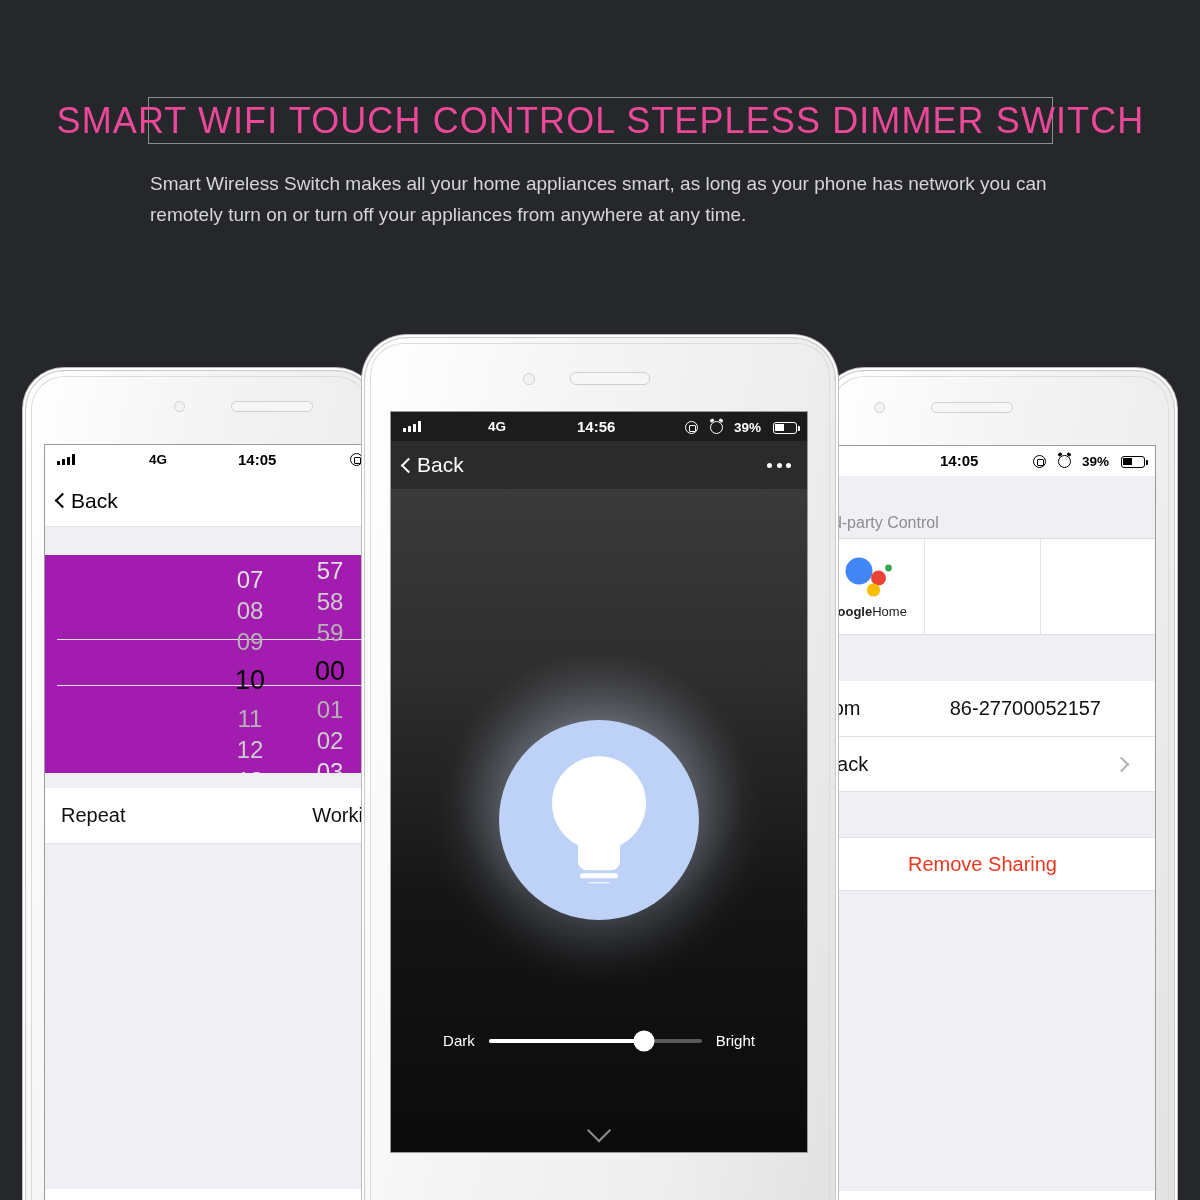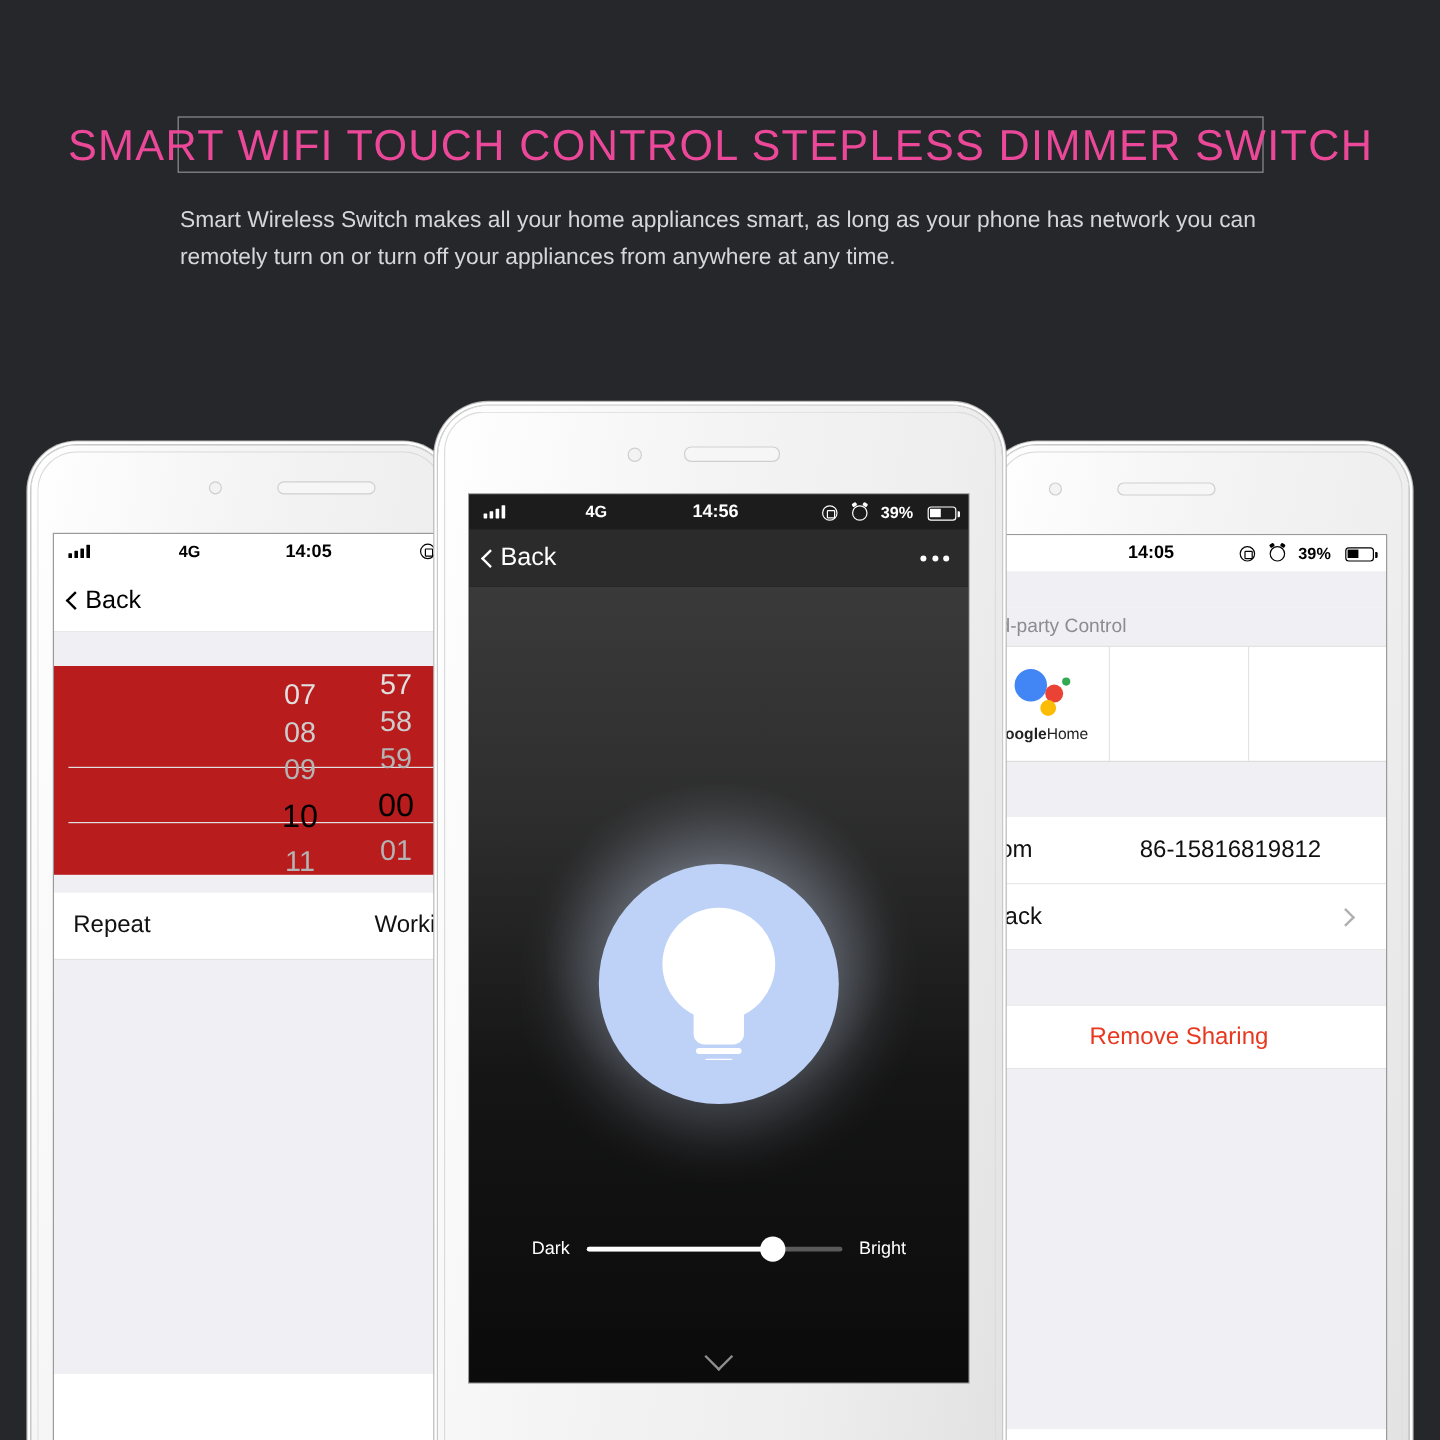--- a/index.html
+++ b/index.html
@@ -125,21 +125,21 @@
     background:#fff; display:flex; align-items:center; justify-content:space-between;
     padding:0 16px; font-size:20px; color:#111; border-bottom:1px solid #e3e3e3;
   }
   .row .val{ color:#111; }
   .chev-r{
     width:11px; height:11px; border-right:2.2px solid #b0b0b0; border-top:2.2px solid #b0b0b0;
     transform:rotate(45deg); display:inline-block;
   }
 
   
-  .picker{ position:relative; background:#b91c1c; height:174px; overflow:hidden; }
+  .picker{ position:relative; background:#a21caf; height:218px; overflow:hidden; }
   .pick-col{ position:absolute; top:0; bottom:0; width:80px; text-align:center; }
   .pick-col div{ font-size:24px; line-height:31px; color:#c9c9c9; font-weight:300; }
   .pick-col div.o1{ color:#e0e0e0; }
   .pick-col div.o2{ color:#cdcdcd; }
   .pick-col div.o3{ color:#b4b4b4; }
   .pick-col div.sel{ color:#000; font-weight:400; font-size:27px; line-height:46px; }
   .pick-line{ position:absolute; left:12px; right:0; height:1px; background:#e0e0e0; }
 
   
   .dimmer-body{
@@ -304,21 +304,21 @@
         </div>
       </div>
       <div class="tp-cell"></div>
       <div class="tp-cell"></div>
     </div>
 
     <div class="gap" style="height:46px;"></div>
 
     <div class="row" style="height:56px;">
       <span>rom</span>
-      <span class="val" style="margin-right:38px;">86-15816819812</span>
+      <span class="val" style="margin-right:38px;">86-27700052157</span>
     </div>
 
     <div class="row" style="height:55px;">
       <span>back</span>
       <span class="chev-r" style="margin-right:12px;"></span>
     </div>
 
     <div class="gap" style="height:45px;"></div>
 
     <div class="remove">

